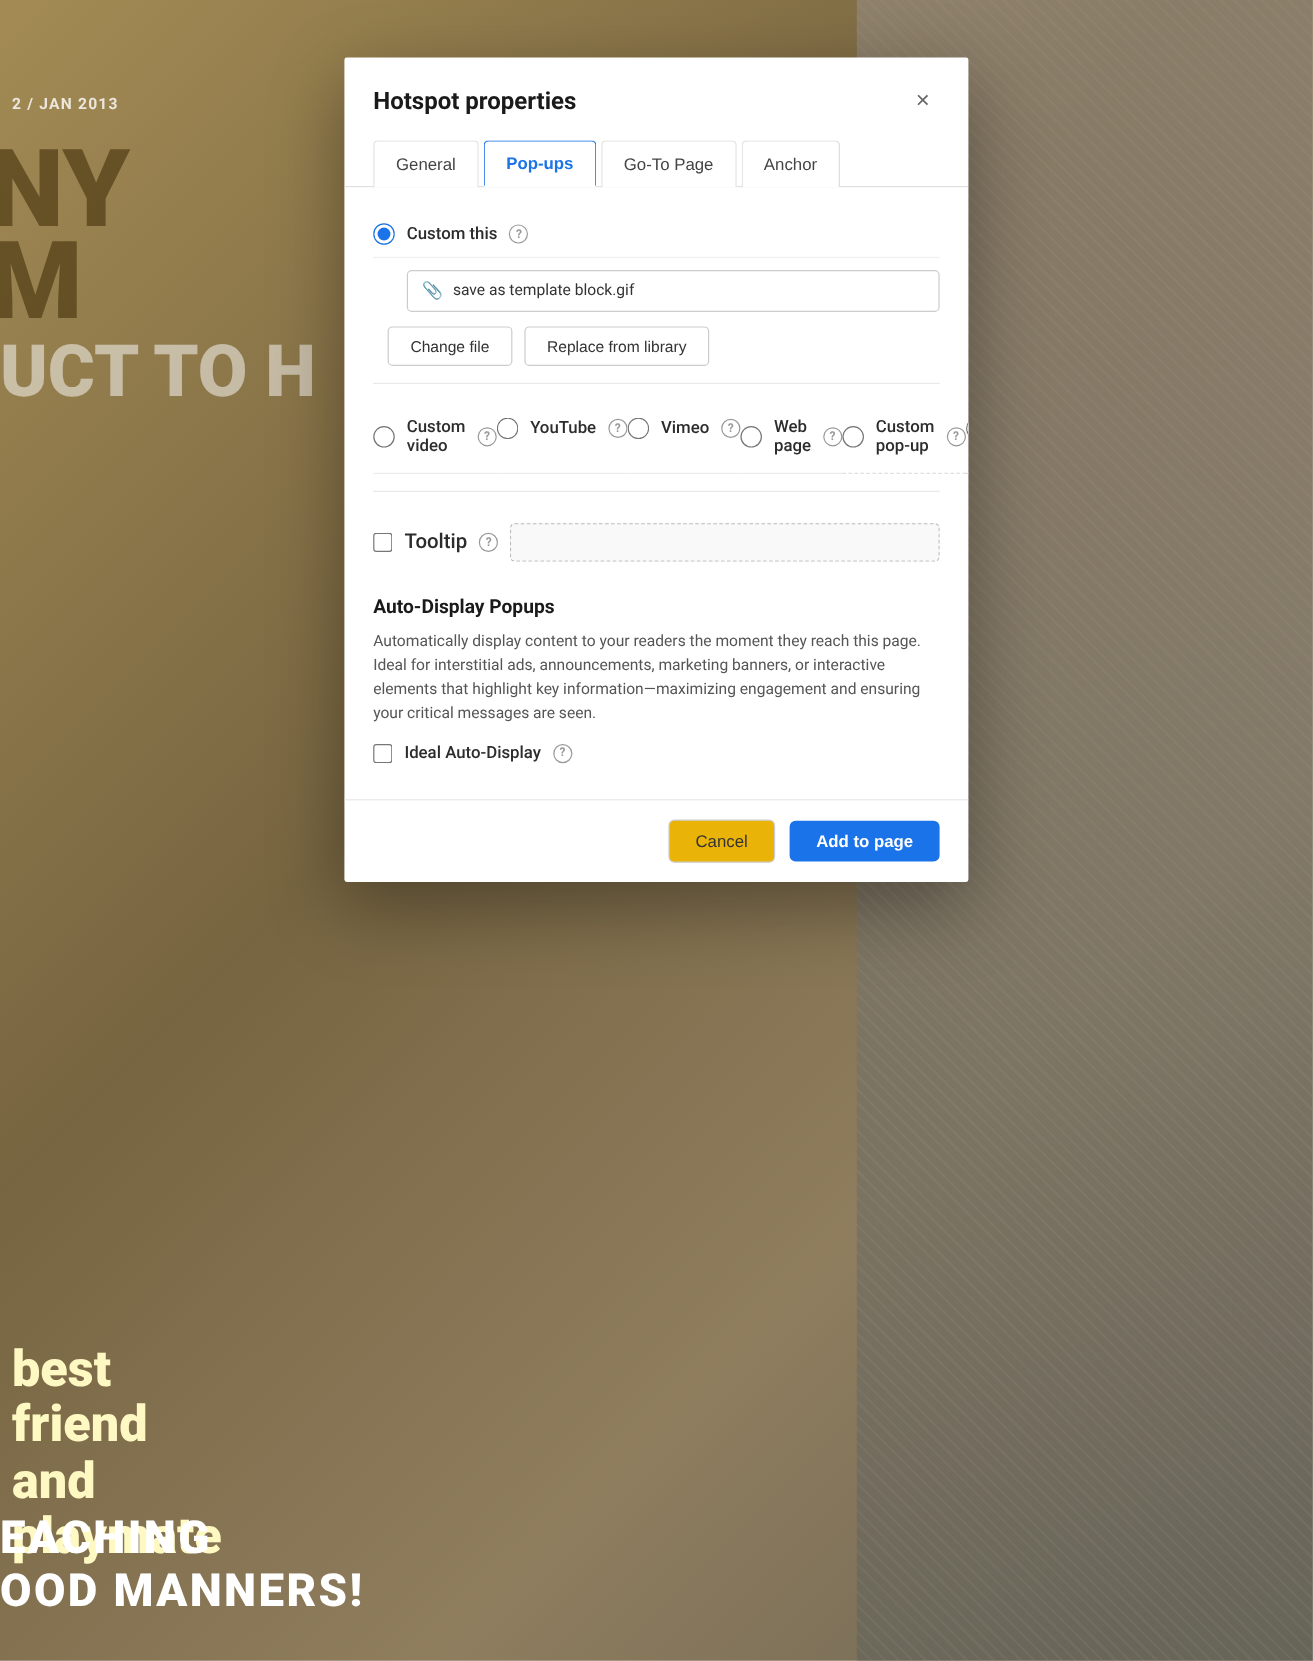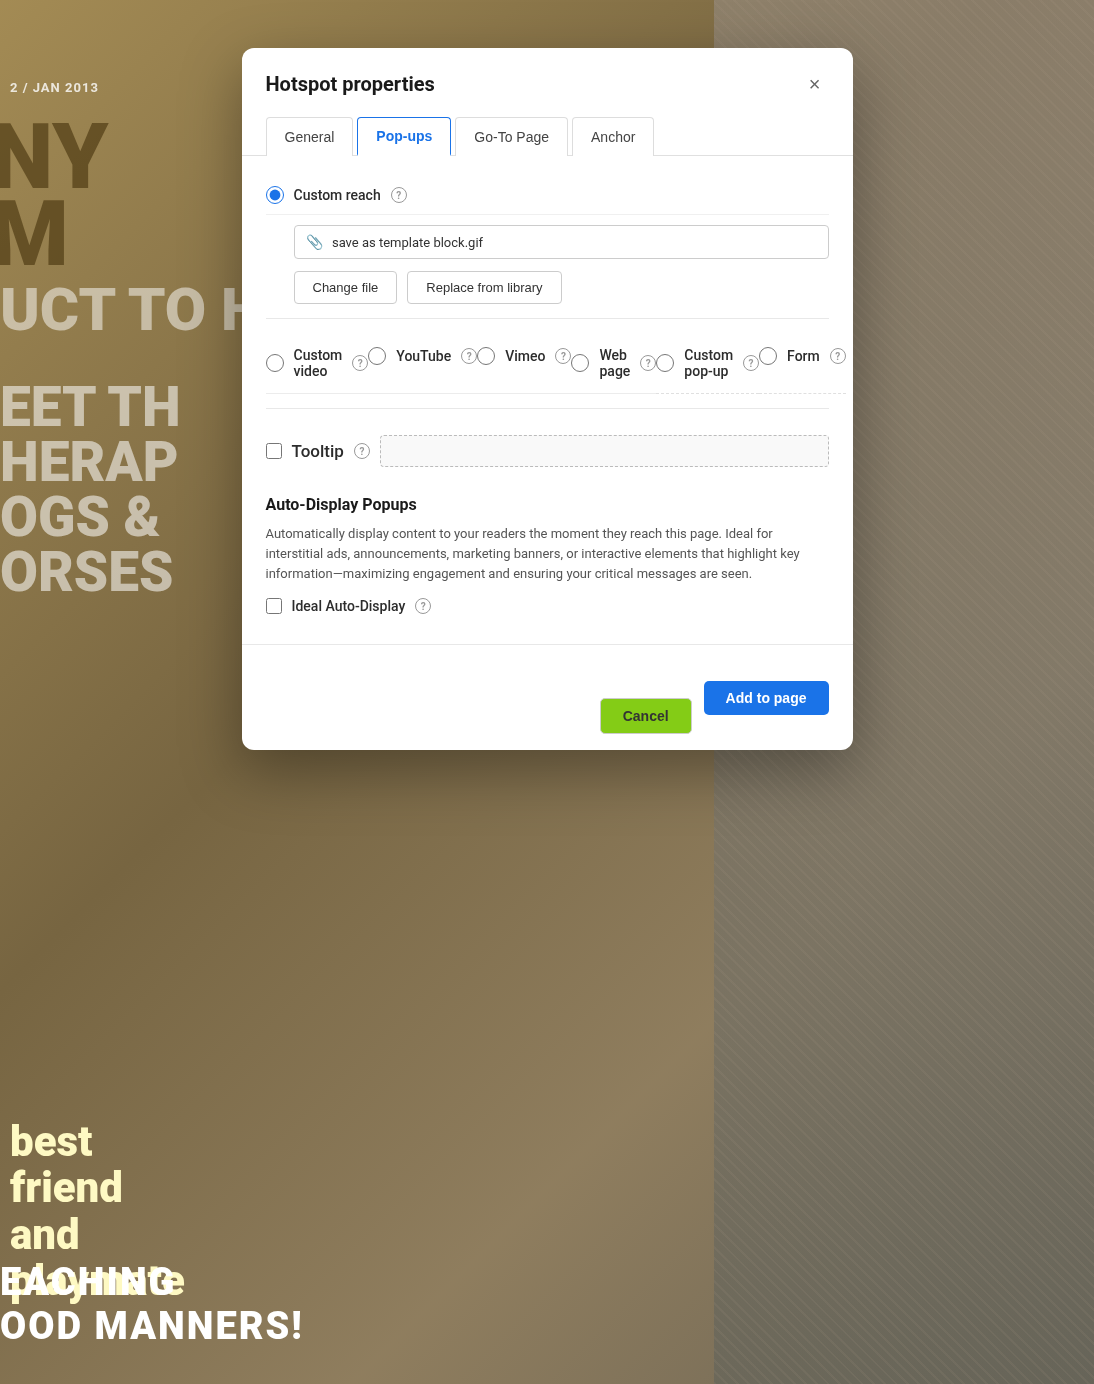--- a/index.html
+++ b/index.html
@@ -88,22 +88,22 @@
       position: absolute;
       inset: 0;
       display: flex;
       align-items: flex-start;
       justify-content: center;
       padding-top: 48px;
     }
 
     .dialog {
       background: white;
-      border-radius: 12px;
-      width: 611px;
+      border-radius: 2px;
+      width: 520px;
       box-shadow: 0 20px 60px rgba(0,0,0,0.35);
       overflow: hidden;
     }
 
     .dialog-header {
       display: flex;
       align-items: center;
       justify-content: space-between;
       padding: 22px 24px 18px;
     }
@@ -226,21 +226,21 @@
     }
 
     .file-name {
       font-size: 13px;
       color: #333;
     }
 
     .button-row {
       display: flex;
       gap: 10px;
-      margin-left: 28px;
+      margin-left: 12px;
       margin-bottom: 6px;
     }
 
     .btn-outline {
       padding: 8px 18px;
       border: 1px solid #ccc;
       border-radius: 4px;
       background: white;
       font-size: 13px;
       color: #333;
@@ -321,26 +321,25 @@
       justify-content: flex-end;
       padding: 16px 24px;
       border-top: 1px solid #e8e8e8;
       gap: 12px;
     }
 
     .btn-cancel {
       padding: 9px 22px;
       border: 1px solid #ccc;
       border-radius: 5px;
-      background: #84cc16;
+      background: #eab308;
       font-size: 14px;
       color: #333;
       cursor: pointer;
-      font-weight: 700;
-      margin-top: 37px;
+      font-weight: 400;
     }
 
     .btn-primary {
       padding: 9px 22px;
       border: none;
       border-radius: 5px;
       background: #1a73e8;
       font-size: 14px;
       color: white;
       cursor: pointer;
@@ -363,21 +362,20 @@
     }
   </style>
 </head>
 <body>
 
 <div class="background">
   <div class="bg-overlay"></div>
   <div class="bg-text-top">2 / JAN 2013</div>
   <div class="bg-large-text">ny<br>M</div>
   <div style="position:absolute;top:280px;left:0;color:rgba(255,255,255,0.5);font-size:60px;font-weight:900;text-transform:uppercase;line-height:1;">UCT TO H</div>
-  <div style="position:absolute;top:380px;left:0;color:rgba(255,255,255,0.55);font-size:55px;font-weight:900;text-transform:uppercase;line-height:1;">EET TH<br>HERAP<br>OGS &amp;<br>ORSES</div>
   <div class="bg-bottom-text">best<br>friend<br>and<br>playmate</div>
   <div style="position:absolute;bottom:36px;left:0;right:0;color:white;font-size:38px;font-weight:900;text-transform:uppercase;letter-spacing:2px;">eachING<br>ood Manners!</div>
   <div class="bg-right"></div>
 </div>
 
 <div class="dialog-overlay">
   <div class="dialog">
 
     <div class="dialog-header">
       <span class="dialog-title">Hotspot properties</span>
@@ -388,21 +386,21 @@
       <button class="tab">General</button>
       <button class="tab active">Pop-ups</button>
       <button class="tab">Go-To Page</button>
       <button class="tab">Anchor</button>
     </div>
 
     <div class="dialog-body">
 
       <div class="radio-row">
         <input type="radio" class="radio-input" name="popup_type" id="custom_image" checked="" style="">
-        <label class="radio-label" for="custom_image">Custom reach</label>
+        <label class="radio-label" for="custom_image">Custom this</label>
         <span class="help-icon">?</span>
       </div>
 
       <div class="file-input-row">
         <span class="file-icon">📎</span>
         <span class="file-name">save as template block.gif</span>
       </div>
 
       <div class="button-row">
         <button class="btn-outline">Change file</button>

